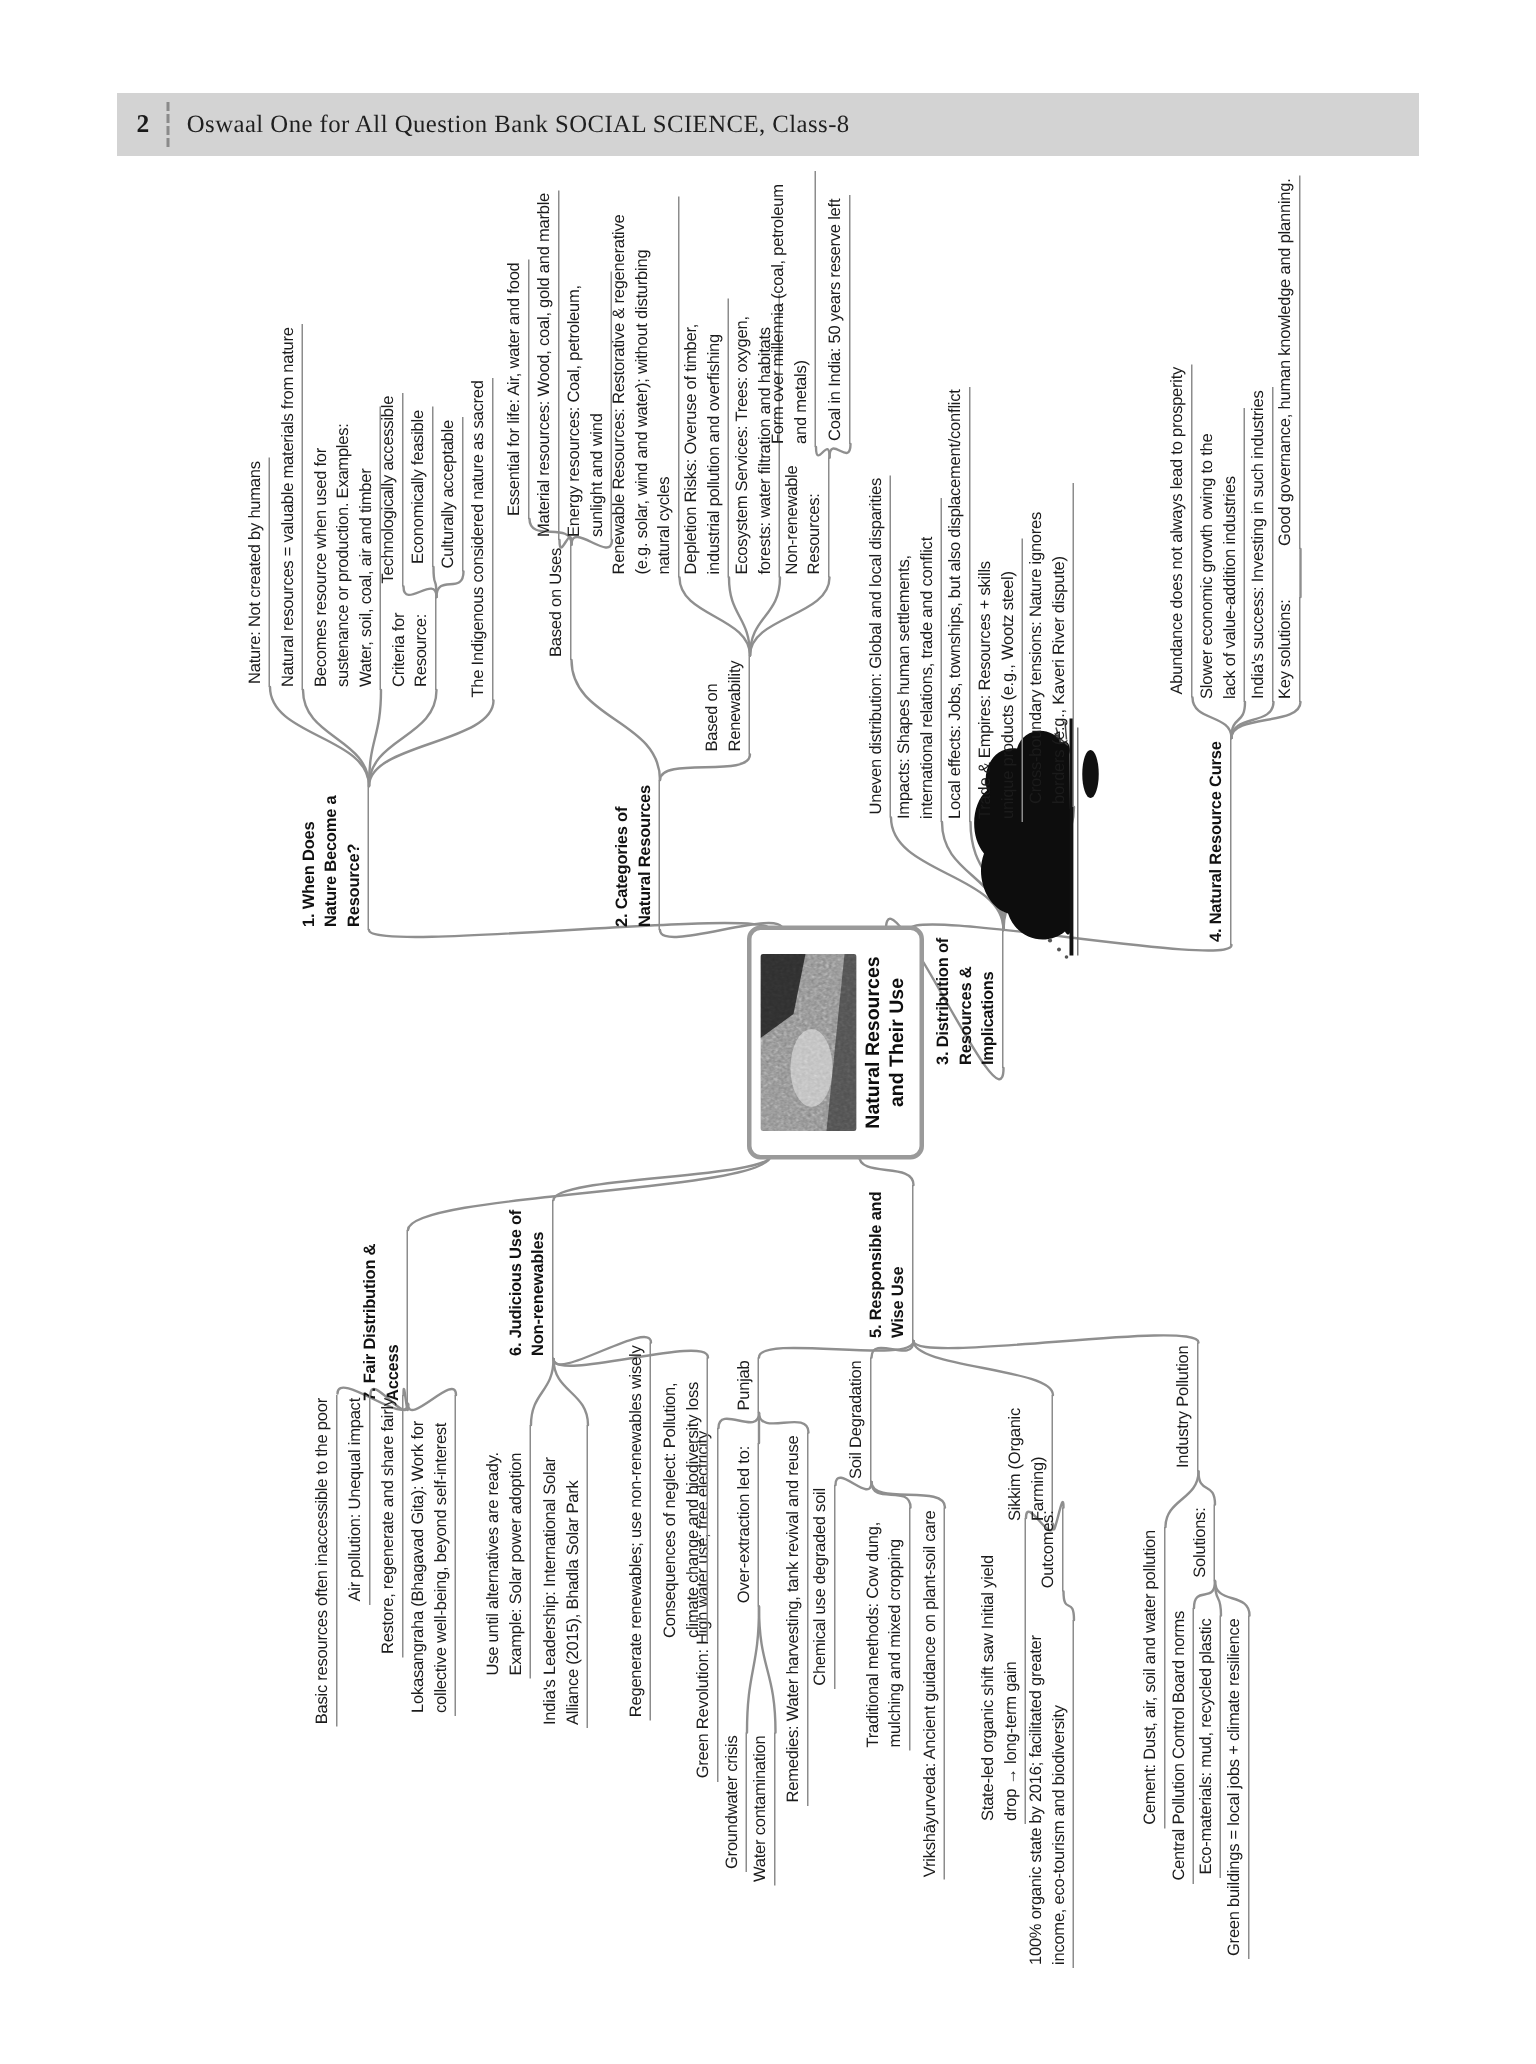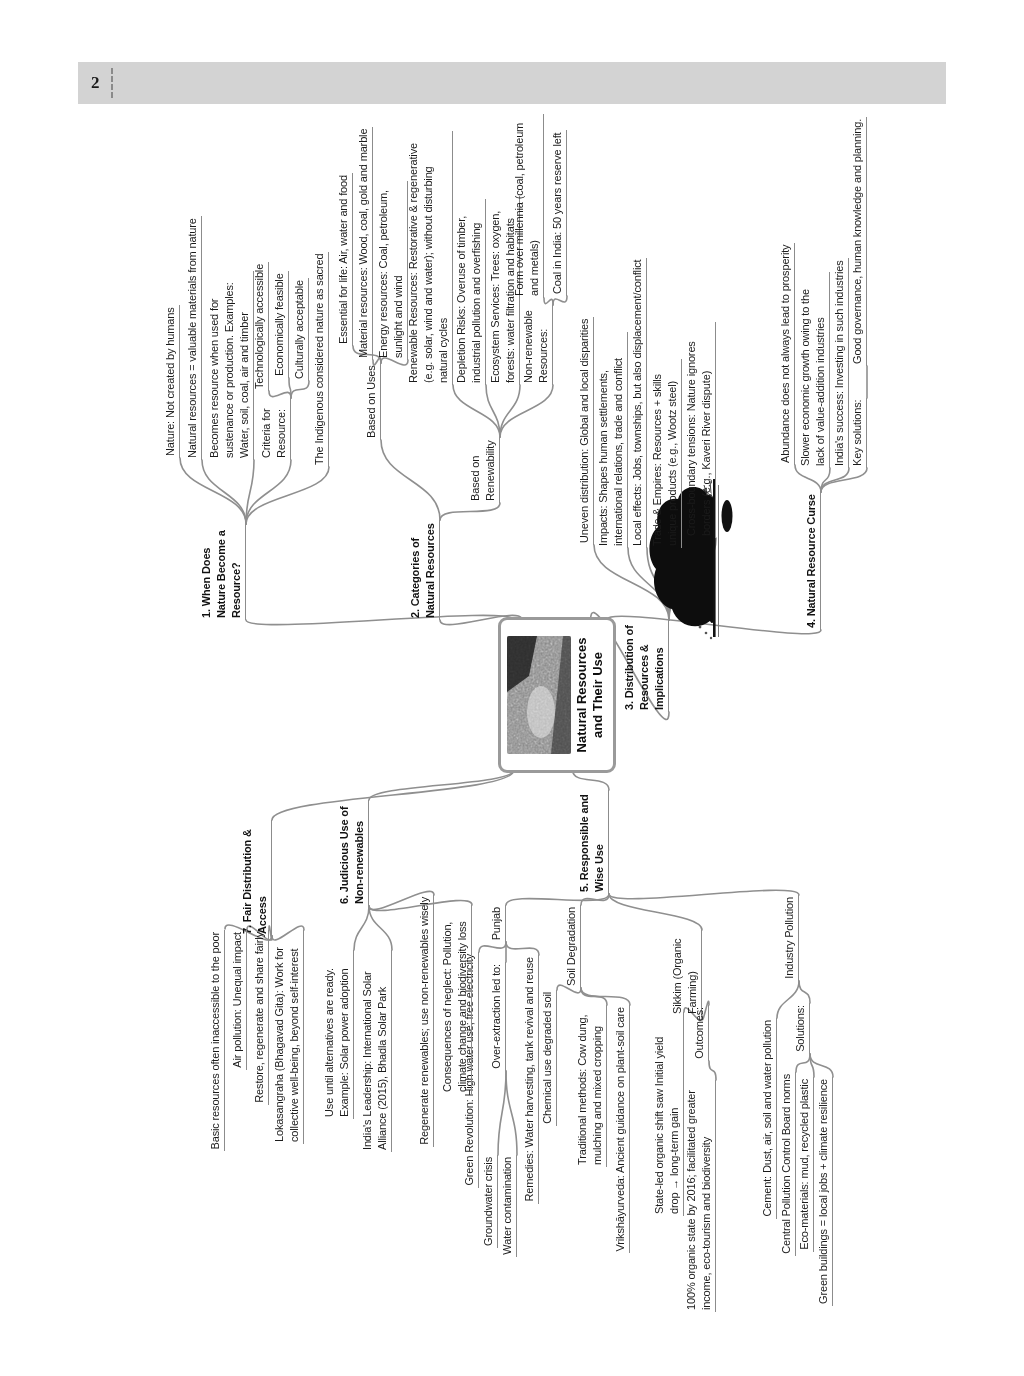--- a/index.html
+++ b/index.html
@@ -29,20 +29,21 @@
   .photo{margin-top:6px;border-radius:2px;}
   .center-title{font-weight:bold;font-size:13px;line-height:16px;text-align:center;
         width:132px;color:#0d0d0d;margin-top:3px;}
 </style>
 </head>
 <body>
 
 <div class="hdr">
   <span class="pgnum">2</span>
   <span class="hdiv"></span>
+  <span class="htitle">Oswaal One for All Question Bank SOCIAL SCIENCE, Class-8</span>
 </div>
 
 <div class="map" id="map">
   <svg id="wires" width="1266" height="1024">
       <path d="M 756 514 C 772 514, 740 246, 756 246" fill="none" stroke="#8f8f8f" stroke-width="1.6" stroke-linecap="round"></path>
       <path d="M 852 246 C 885 246, 885 180, 918 180" fill="none" stroke="#8f8f8f" stroke-width="1.6" stroke-linecap="round"></path>
       <path d="M 852 246 C 884 246, 884 202, 916 202" fill="none" stroke="#8f8f8f" stroke-width="1.6" stroke-linecap="round"></path>
       <path d="M 852 246 C 884 246, 884 254, 916 254" fill="none" stroke="#8f8f8f" stroke-width="1.6" stroke-linecap="round"></path>
       <path d="M 852 246 C 884 246, 884 291, 916 291" fill="none" stroke="#8f8f8f" stroke-width="1.6" stroke-linecap="round"></path>
       <path d="M 978 291 C 994 291, 969 269, 985 269" fill="none" stroke="#8f8f8f" stroke-width="1.6" stroke-linecap="round"></path>

